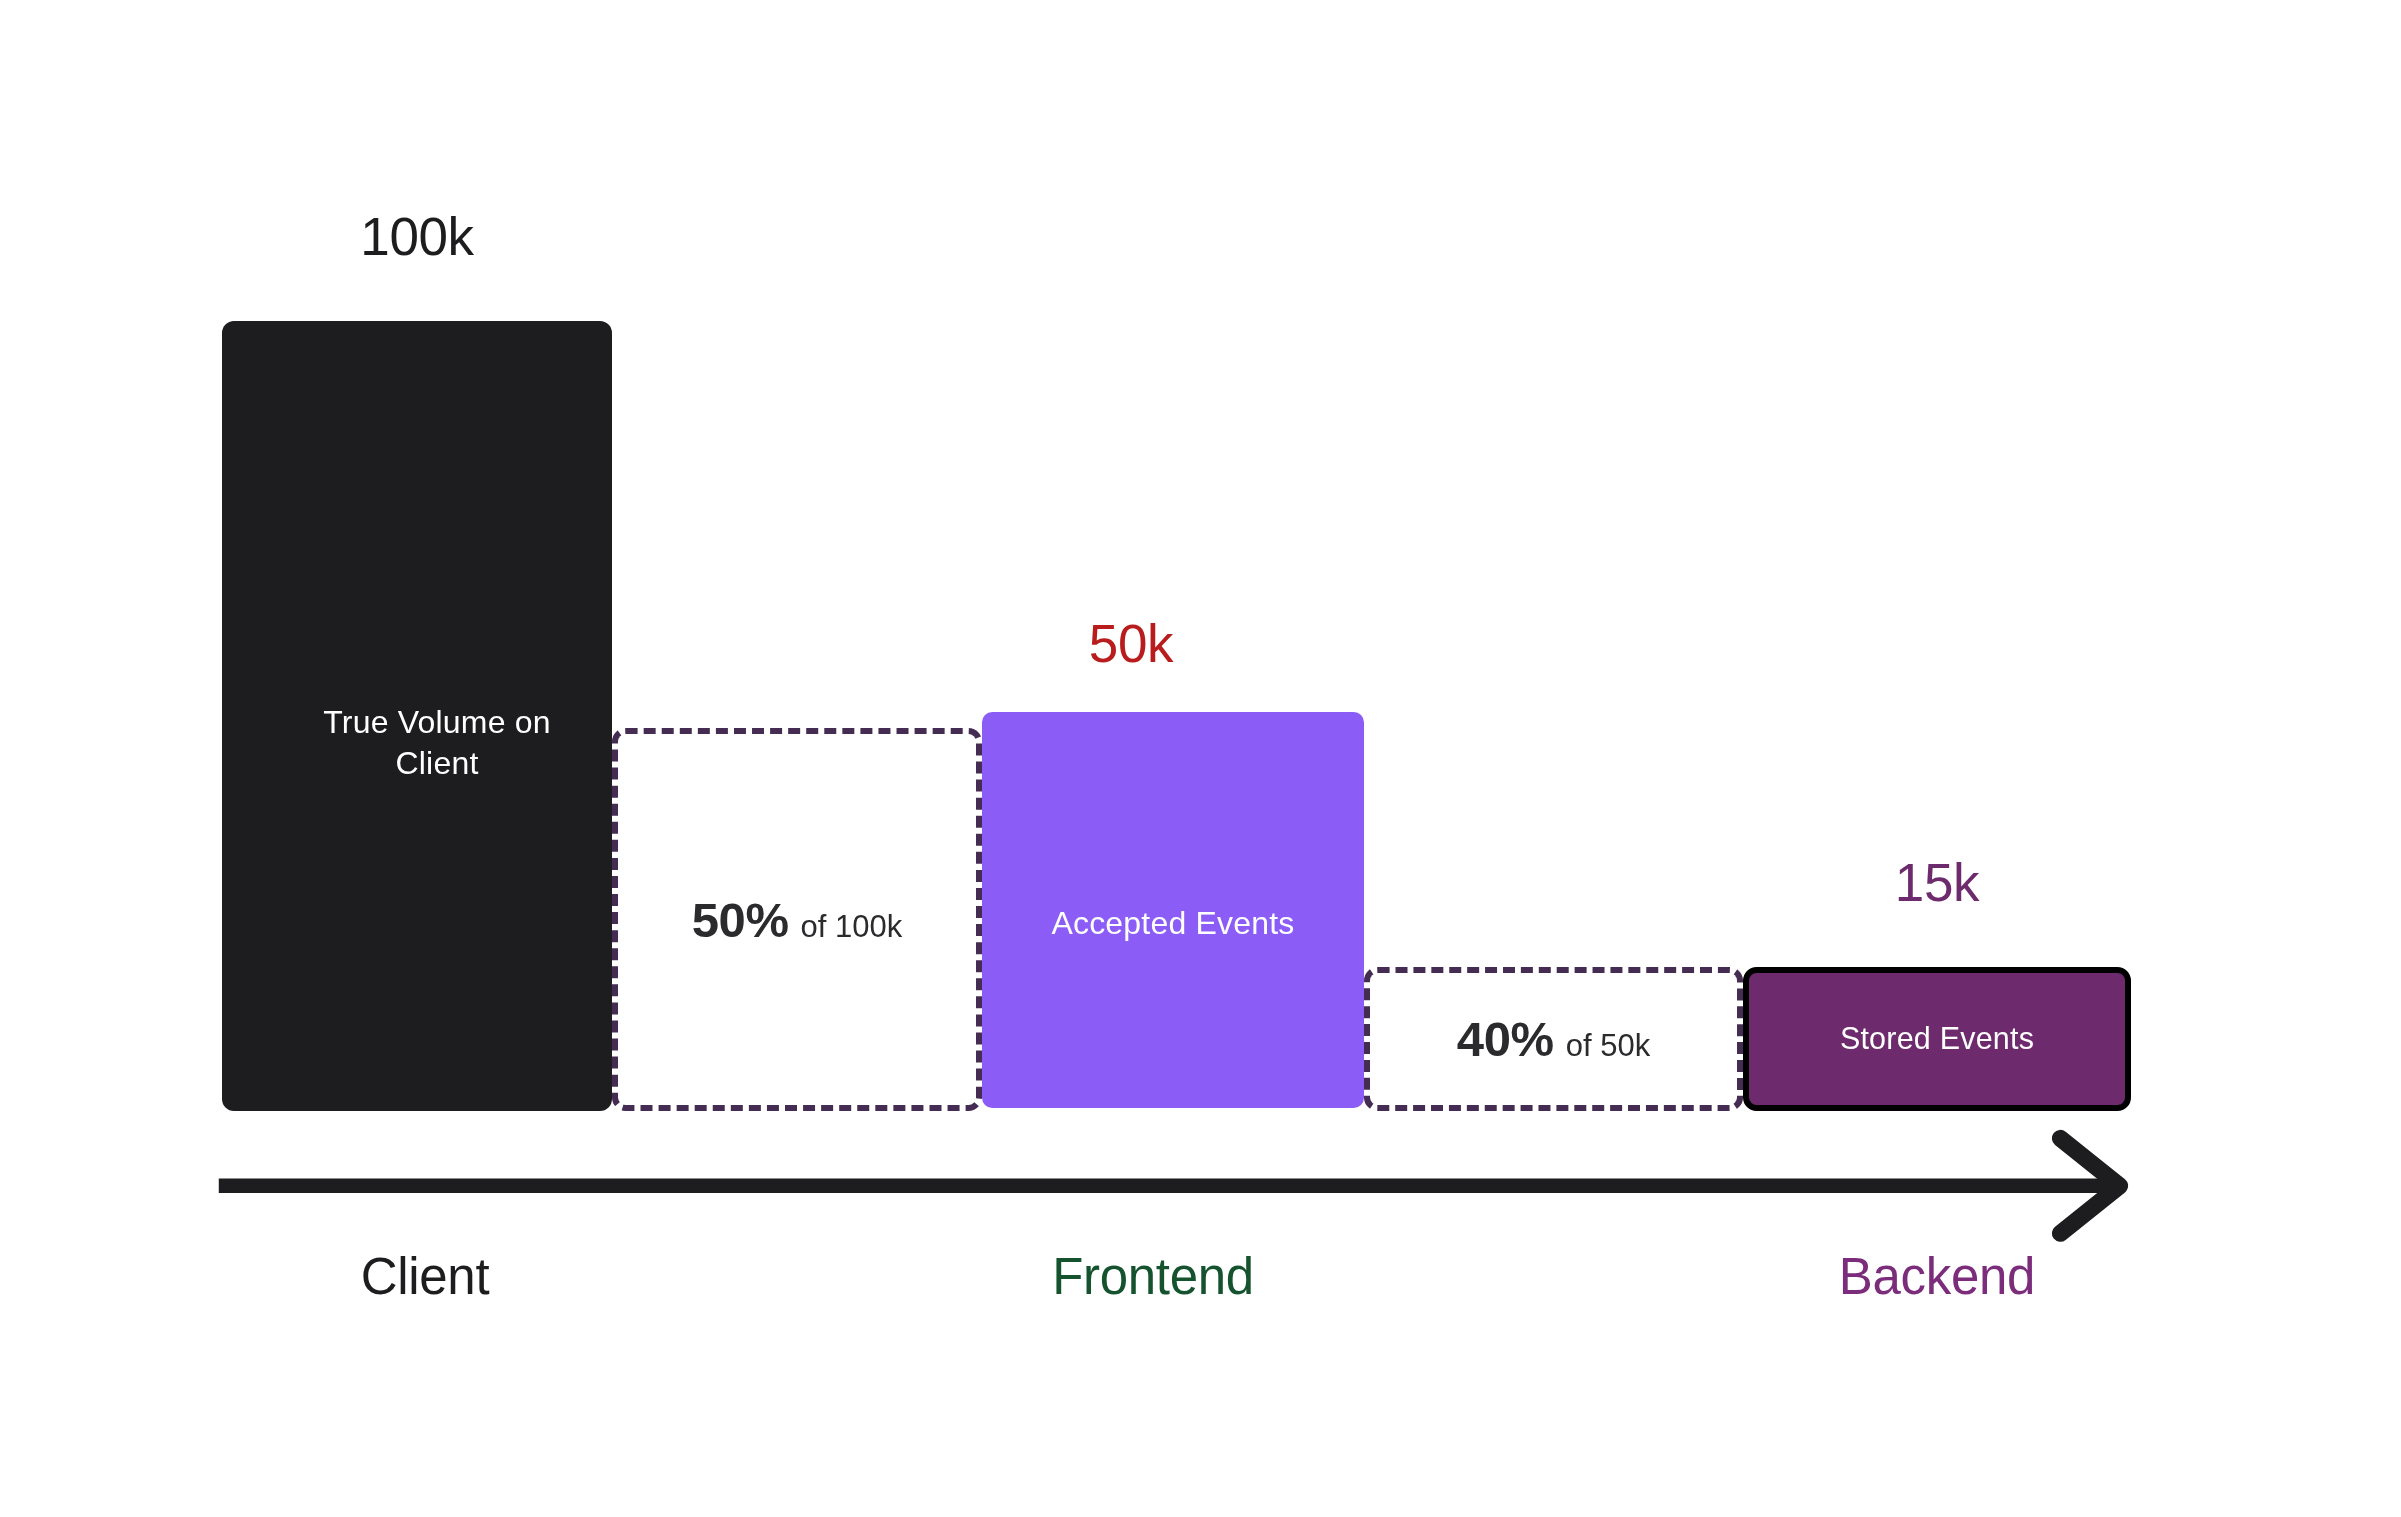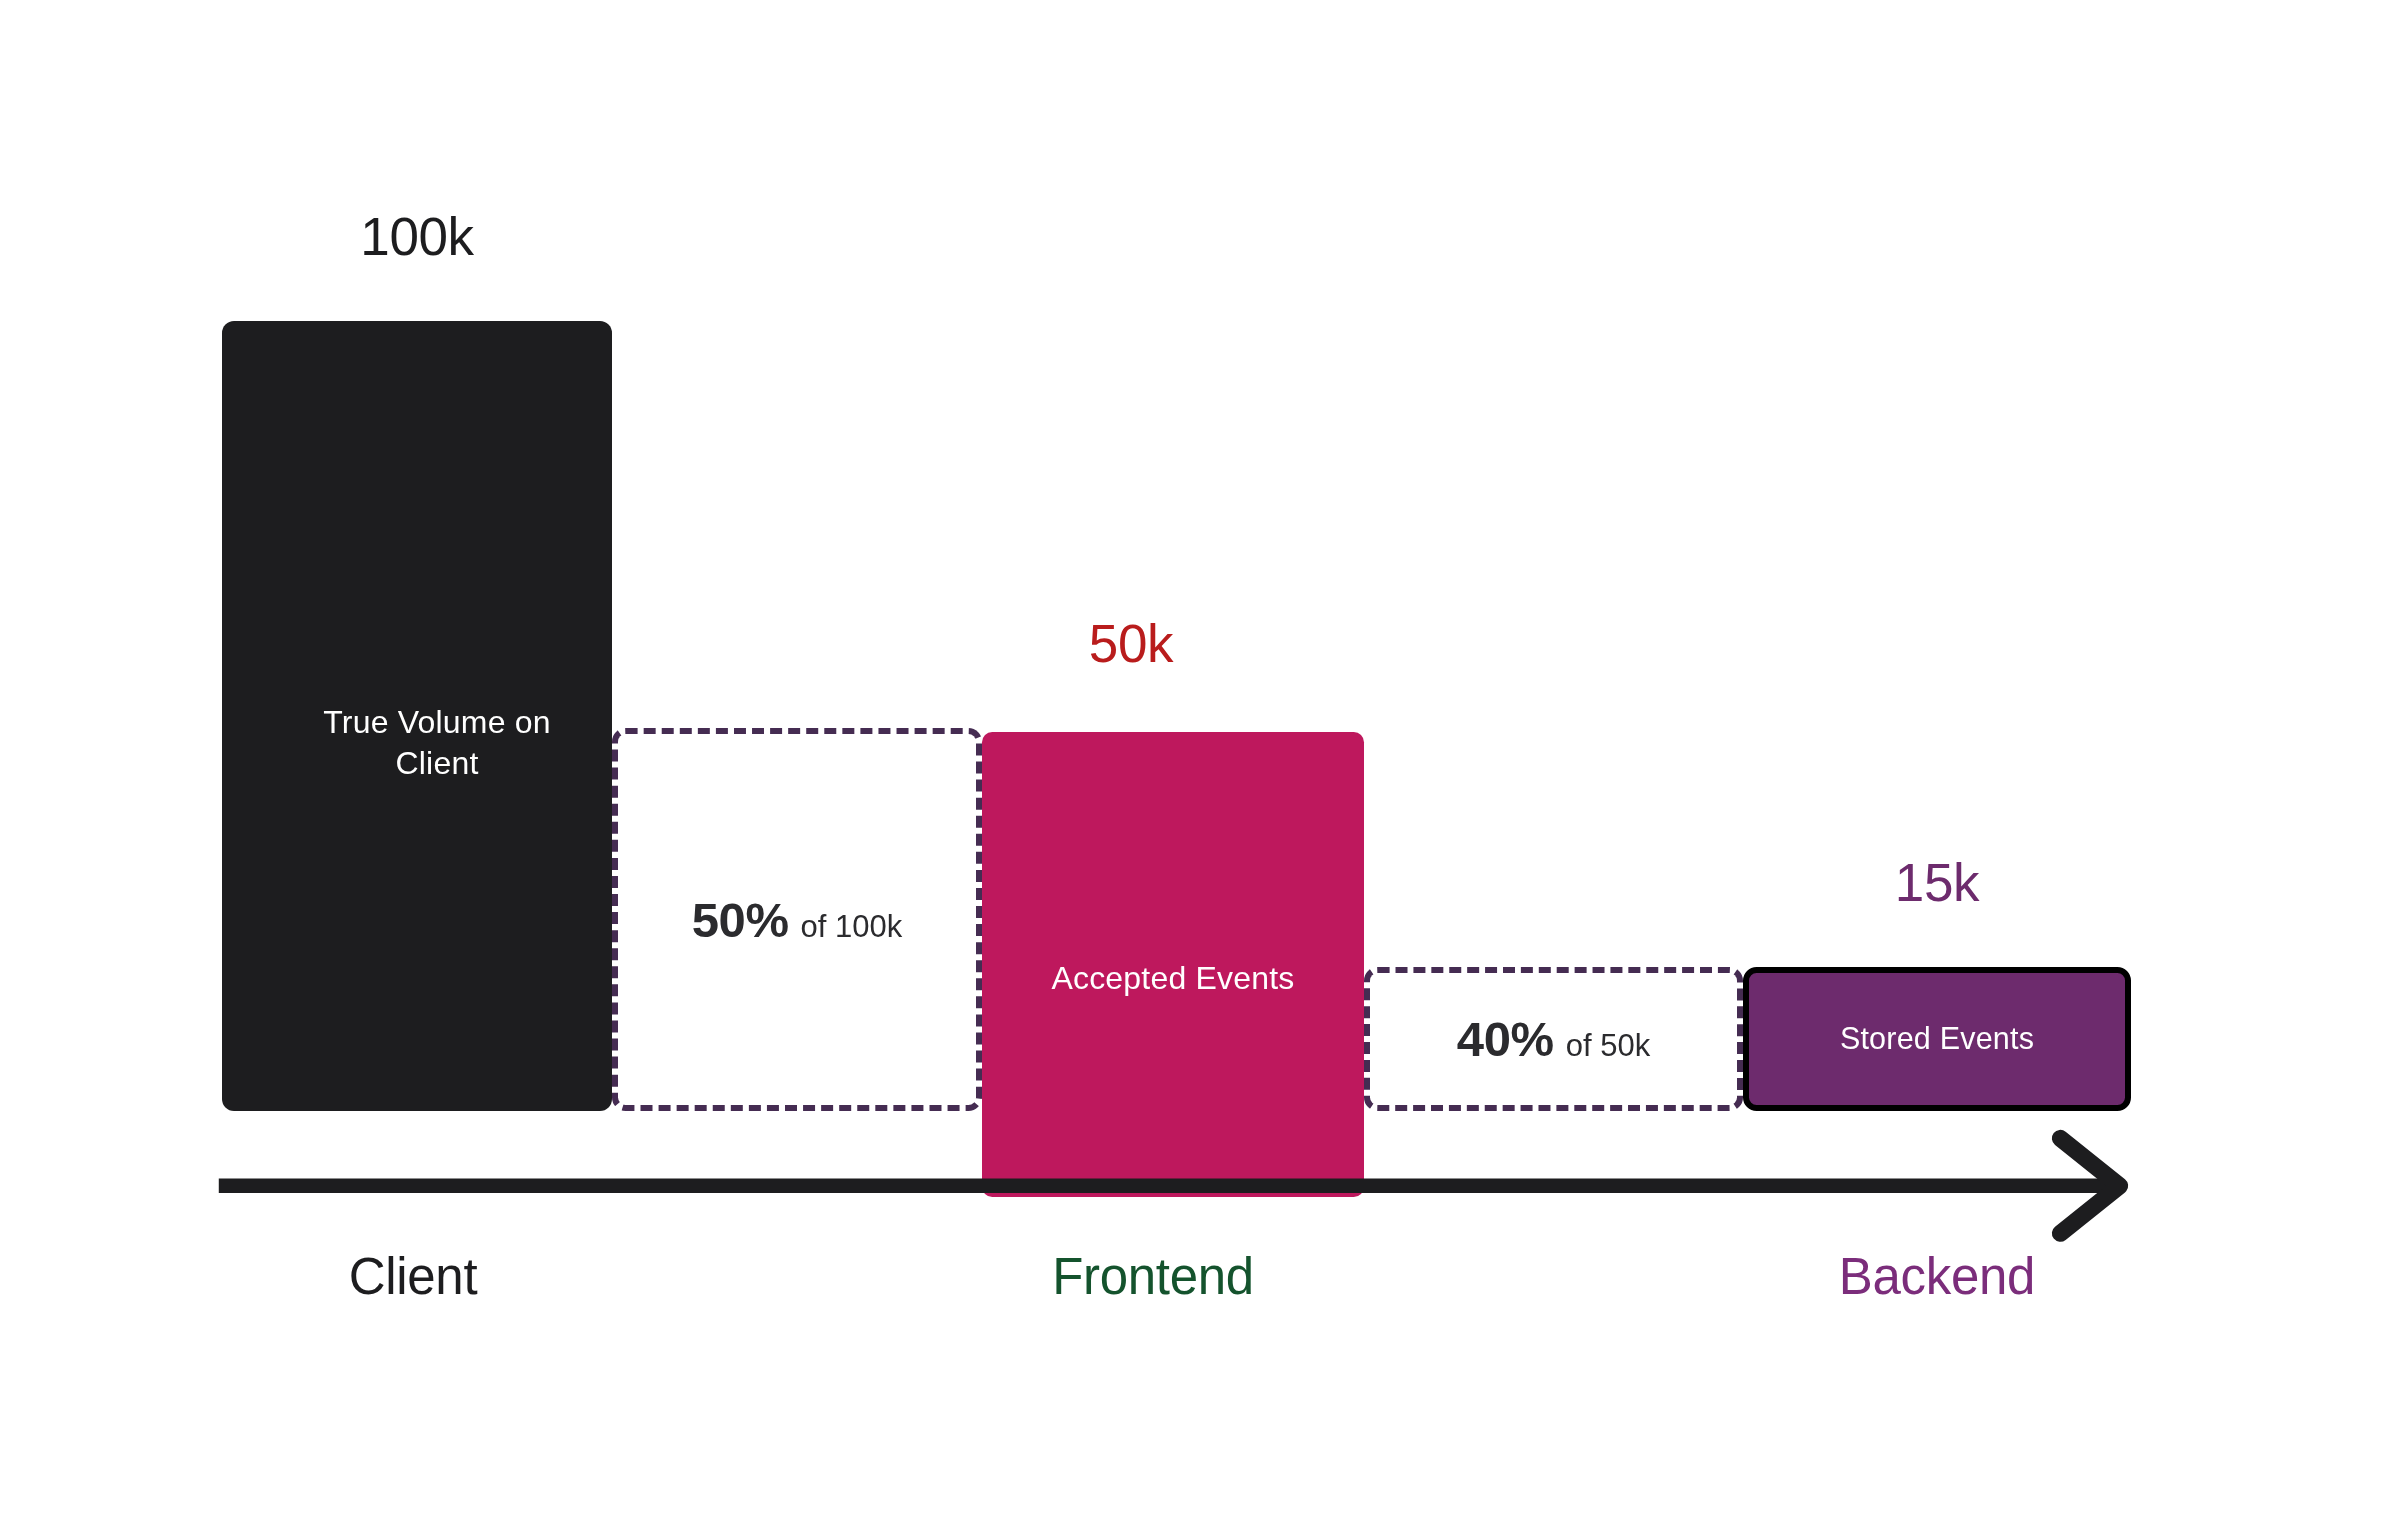--- a/index.html
+++ b/index.html
@@ -48,24 +48,24 @@
     padding-left: 40px;
   }
   #bar-client .bar-label {
     position: relative;
     top: 27px;
     max-width: 305px;
   }
 
   #bar-frontend {
     left: 982px;
-    top: 732px;
+    top: 712px;
     width: 382px;
-    height: 465px;
-    background: #be185d;
+    height: 396px;
+    background: #8b5cf6;
     border-radius: 10.2px;
   }
   #bar-frontend .bar-label {
     position: relative;
     top: 13.6px;
   }
 
   #bar-backend {
     left: 1743px;
     top: 967px;
@@ -171,21 +171,21 @@
   
   .stage-label {
     position: absolute;
     font-size: 51px;
     letter-spacing: -0.3px;
     text-align: center;
     white-space: nowrap;
     top: 1247px;
   }
   #stage-client {
-    left: 218px;
+    left: 230px;
     width: 390px;
     color: #1d1d1f;
   }
   #stage-frontend {
     left: 962px;
     width: 382px;
     color: #14532d;
   }
   #stage-backend {
     left: 1743px;

